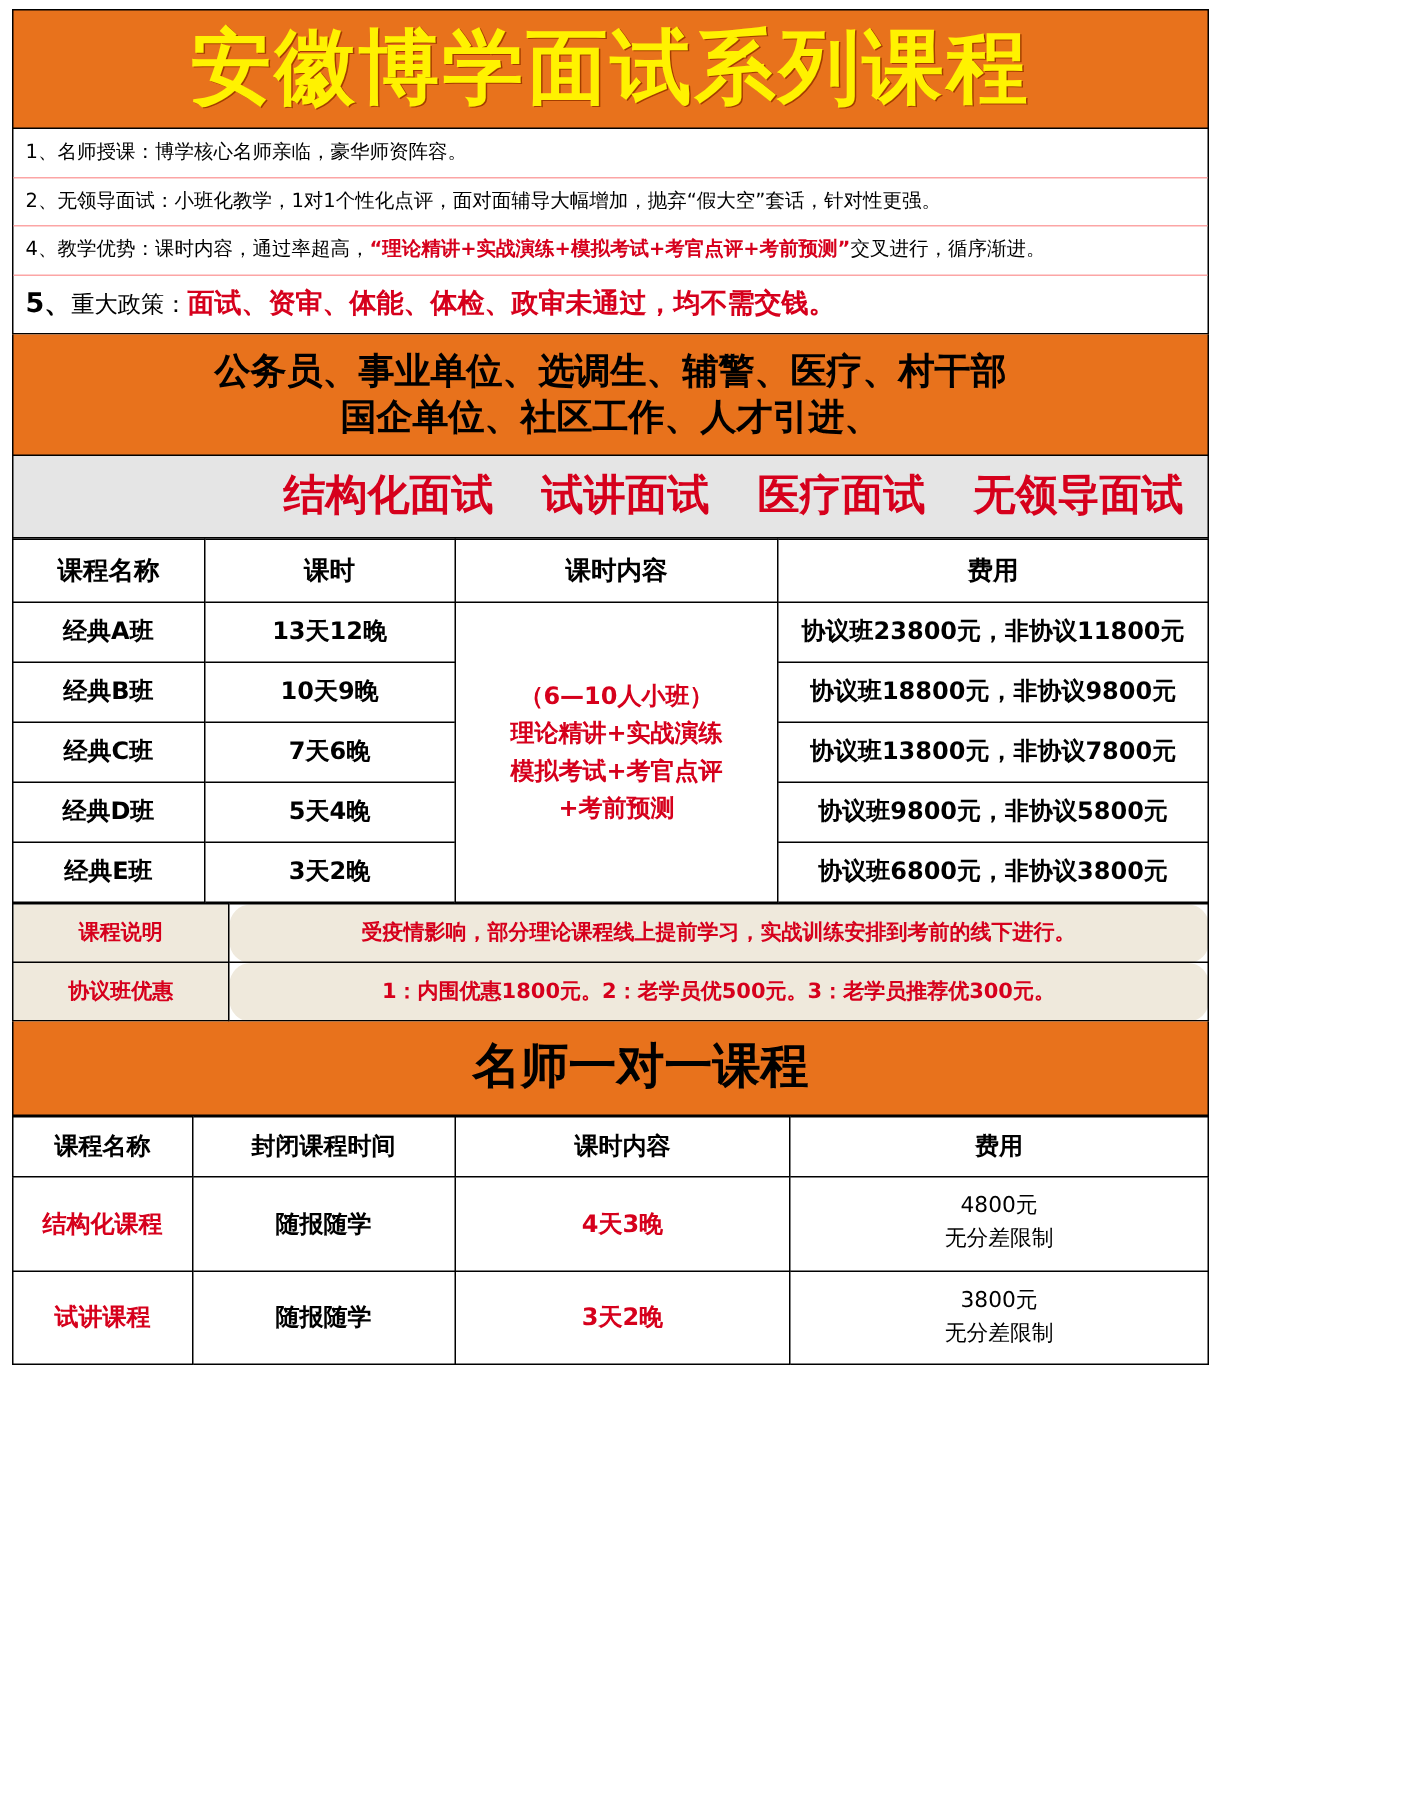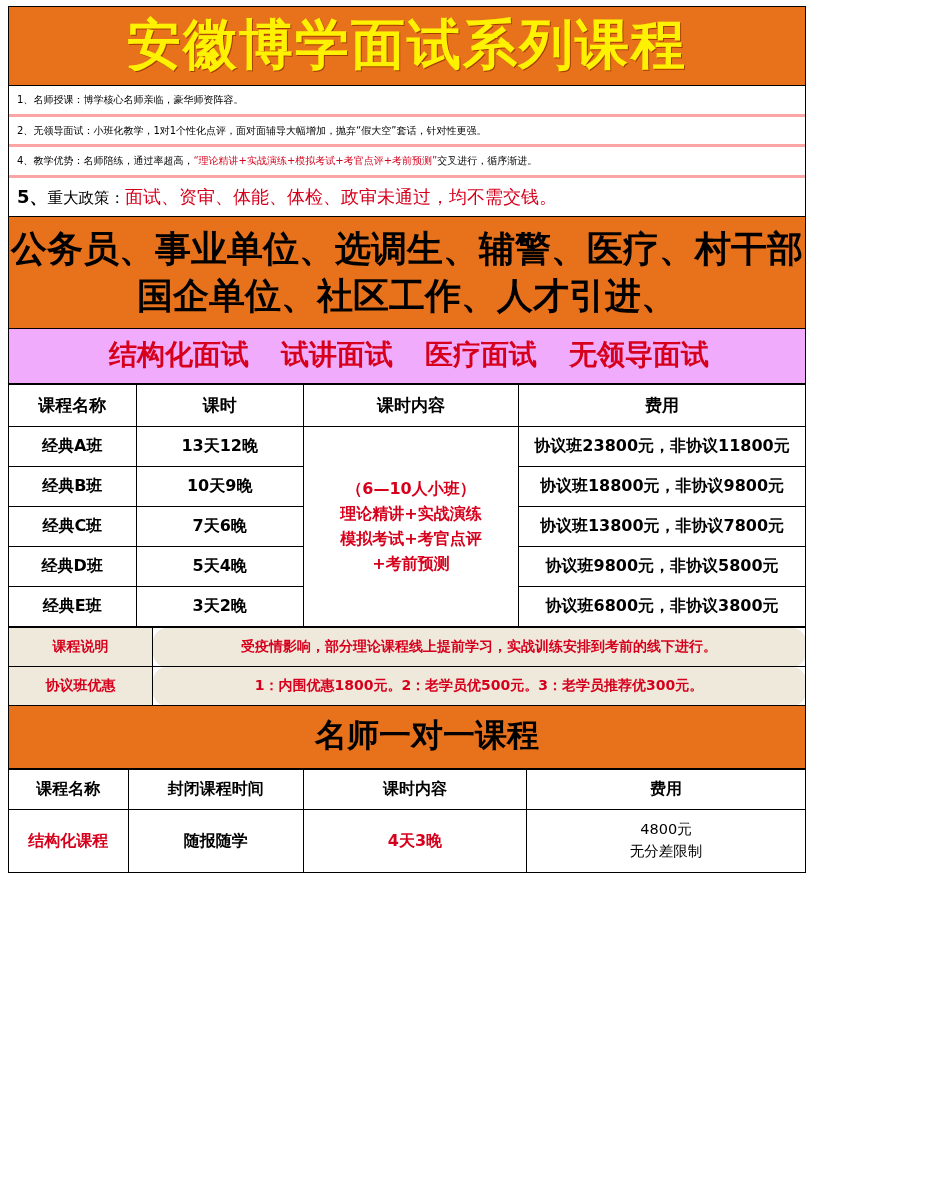--- a/index.html
+++ b/index.html
@@ -36,58 +36,58 @@
     font-family: "DejaVu Serif", "Liberation Serif", serif;
     text-shadow: 1px 1px 0 #a33d00;
   }
 
   
   .points {
     border: 1px solid #000;
     border-top: none;
   }
   .point-row {
-    border-bottom: 3px solid #fca5a5;
+    border-bottom: 1px solid #fca5a5;
     padding: 7px 6px 7px 8px;
-    font-size: 10px;
+    font-size: 13px;
     line-height: 1.35;
     white-space: nowrap;
     overflow: hidden;
   }
   .point-row:last-child { border-bottom: none; }
   .pt-label { font-weight: normal; }
-  .pt-red { color: #D6001C; font-weight: normal; }
+  .pt-red { color: #D6001C; font-weight: bold; }
   .point-row.big {
     font-size: 18px;
     font-weight: bold;
   }
   .point-row.big .pt-label { font-weight: normal; font-size: 15.5px;}
 
   
   .cats {
     background: #E8721C;
     border: 1px solid #000;
     border-top: none;
     text-align: center;
     padding: 8px 0 10px 0;
   }
   .cats div {
-    font-size: 36px;
+    font-size: 24px;
     font-weight: bold;
     line-height: 1.3;
     color: #000;
     font-family: "DejaVu Serif", "Liberation Serif", serif;
   }
 
   
   .types {
-    background: #f0abfc;
+    background: #e5e5e5;
     border: 1px solid #000;
     border-top: none;
-    text-align: center;
+    text-align: right;
     padding: 7px 0 9px 4px;
   }
   .types span {
     color: #D6001C;
     font-size: 28px;
     font-weight: bold;
     margin: 0 16px;
     font-family: "DejaVu Serif", "Liberation Serif", serif;
   }
 
@@ -199,21 +199,21 @@
   </div>
 
   <div class="points">
     <div class="point-row">
       <span>1、</span><span class="pt-label">名师授课：</span><span>博学核心名师亲临，豪华师资阵容。</span>
     </div>
     <div class="point-row">
       <span>2、</span><span class="pt-label">无领导面试：</span><span>小班化教学，1对1个性化点评，面对面辅导大幅增加，抛弃“假大空”套话，针对性更强。</span>
     </div>
     <div class="point-row">
-      <span>4、</span><span class="pt-label">教学优势：</span><span>名师陪练，通过率超高，</span><span class="pt-red">“理论精讲+实战演练+模拟考试+考官点评+考前预测”</span><span>交叉进行，循序渐进。</span>
+      <span>4、</span><span class="pt-label">教学优势：</span><span>课时内容，通过率超高，</span><span class="pt-red">“理论精讲+实战演练+模拟考试+考官点评+考前预测”</span><span>交叉进行，循序渐进。</span>
     </div>
     <div class="point-row big">
       <span>5、</span><span class="pt-label">重大政策：</span><span class="pt-red">面试、资审、体能、体检、政审未通过，均不需交钱。</span>
     </div>
   </div>
 
   <div class="cats">
     <div>公务员、事业单位、选调生、辅警、医疗、村干部</div>
     <div>国企单位、社区工作、人才引进、</div>
   </div>
@@ -299,17 +299,24 @@
       <th>课时内容</th>
       <th>费用</th>
     </tr>
     <tr>
       <td class="red">结构化课程</td>
       <td>随报随学</td>
       <td class="red">4天3晚</td>
       <td class="fee2" style="white-space:pre-line">4800元
 无分差限制</td>
     </tr>
+    <tr>
+      <td class="red">试讲课程</td>
+      <td>随报随学</td>
+      <td class="red">3天2晚</td>
+      <td class="fee2" style="white-space:pre-line">3800元
+无分差限制</td>
+    </tr>
   </tbody>
     </table>
 
 
 </div>
 
 </body></html>

